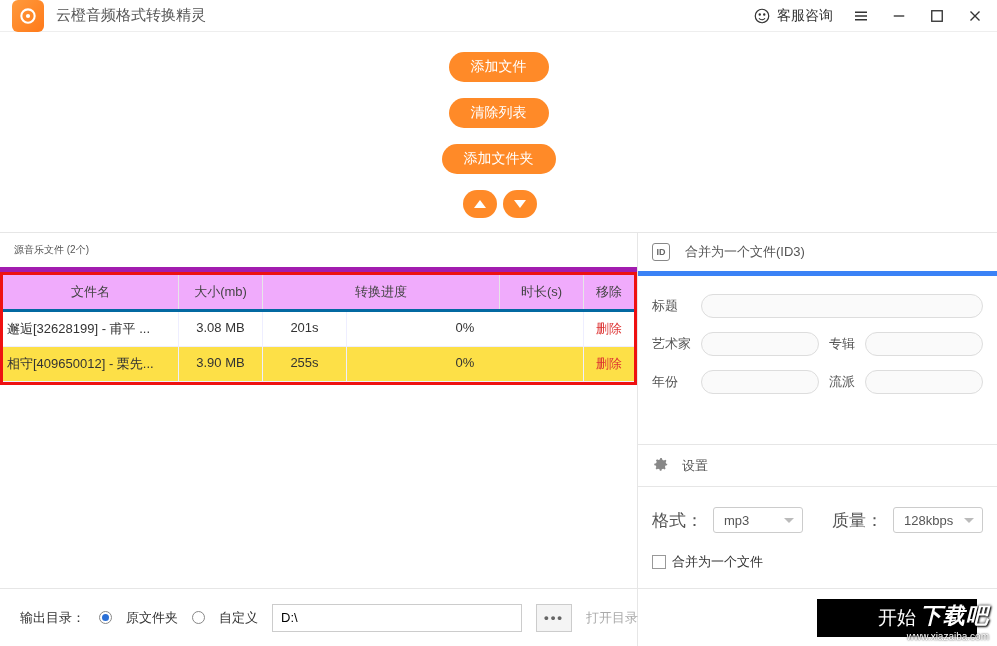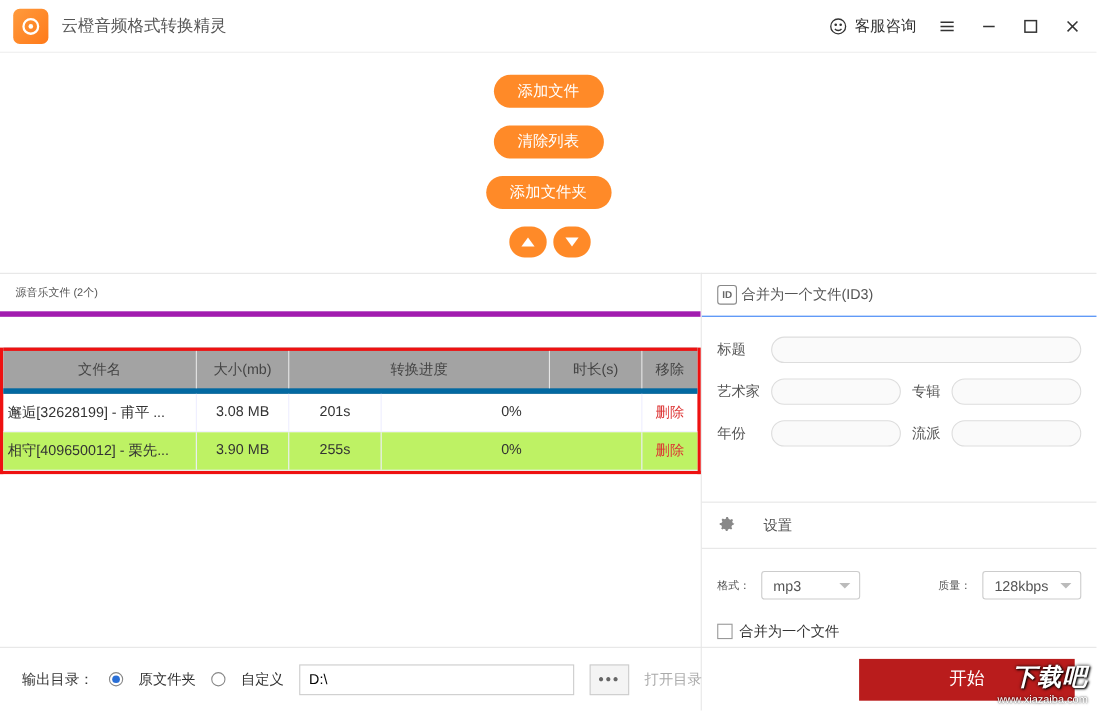--- a/index.html
+++ b/index.html
@@ -1,19 +1,19 @@
 <!DOCTYPE html>
 <html><head>
 <meta charset="utf-8">
 <style>
 * { box-sizing: border-box; margin: 0; padding: 0; font-family: "Microsoft YaHei", sans-serif; }
 body { width: 997px; height: 646px; background: #fff; font-size: 13px; color: #333; overflow: hidden; position: relative; }
 
 
-.titlebar { height: 48px; display: flex; align-items: center; padding: 0 12px; border-bottom: 1px solid #eee; }
+.titlebar { height: 32px; display: flex; align-items: center; padding: 0 12px; border-bottom: 1px solid #eee; }
 .logo { width: 32px; height: 32px; background: linear-gradient(135deg,#ff9a3c,#ff7a1a); border-radius: 6px; display: flex; align-items: center; justify-content: center; margin-right: 12px; }
 .logo svg { width: 20px; height: 20px; }
 .app-title { font-size: 15px; color: #555; }
 .titlebar-right { margin-left: auto; display: flex; align-items: center; gap: 18px; }
 .tb-ctrl { width: 20px; height: 20px; display: flex; align-items: center; justify-content: center; cursor: pointer; color: #333; }
 .tb-ctrl svg { width: 18px; height: 18px; stroke: #333; fill: none; stroke-width: 1.8; }
 .support { display: flex; align-items: center; gap: 6px; cursor: pointer; font-size: 14px; }
 .support svg { width: 18px; height: 18px; }
 
 
@@ -24,64 +24,64 @@
 .arrow-group { display: flex; gap: 6px; margin-left: 2px; }
 
 
 .main { display: flex; height: 500px; }
 .left { flex: 1; padding: 0 0 0 0; border-top: 1px solid #e6e6e6; }
 .right { width: 360px; border-left: 1px solid #e6e6e6; border-top: 1px solid #e6e6e6; display: flex; flex-direction: column; }
 
 
 .panel-header { padding: 10px 14px; font-size: 10px; color: #555; border-bottom: 5px solid #a21caf; }
 .table-wrap { border: 3px solid #e11; border-top-width: 0; margin: 0; position: relative; }
-.table-head { display: flex; background: #a3a3a3; border-bottom: 5px solid #0369a1; border-top: 3px solid #e11; margin-top: 28px; }
+.table-head { display: flex; background: #f0abfc; border-bottom: 3px solid #0369a1; border-top: 3px solid #e11; }
 .th { padding: 8px 6px; text-align: center; font-size: 13px; color: #444; border-right: 1px solid #e6e6e6; }
 .th:last-child { border-right: none; }
 .col-name { width: 176px; }
 .col-size { width: 84px; }
 .col-dur { width: 84px; }
 .col-prog { flex: 1; }
 .col-del { width: 50px; }
 .table-body .tr { display: flex; border-bottom: 1px solid #eef; }
-.tr.alt { background: #bef264; }
+.tr.alt { background: #fde047; }
 .td { padding: 8px 6px; text-align: center; font-size: 13px; border-right: 1px solid #eef; white-space: nowrap; overflow: hidden; text-overflow: ellipsis; }
 .td:last-child { border-right: none; }
 .td.name { text-align: left; padding-left: 4px; }
 .td.del { color: #d33; cursor: pointer; }
 
 
-.id3-header { padding: 10px 14px; font-size: 13px; color: #555; border-bottom: 1px solid #3b82f6; display: flex; gap: 4px; }
+.id3-header { padding: 10px 14px; font-size: 13px; color: #555; border-bottom: 5px solid #3b82f6; display: flex; gap: 15px; }
 .id-badge { width: 18px; height: 18px; border: 1.5px solid #888; border-radius: 3px; display: flex; align-items: center; justify-content: center; font-size: 9px; font-weight: bold; color: #666; }
 .id3-form { padding: 18px 14px 10px; display: grid; grid-template-columns: auto 1fr auto 1fr; gap: 14px 10px; align-items: center; }
 .id3-form .lbl { font-size: 13px; color: #555; white-space: nowrap; }
 .id3-form .full { grid-column: 2 / 5; }
 .field { height: 24px; border: 1px solid #ddd; border-radius: 12px; background: #fafafa; padding: 0 10px; font-size: 12px; width: 100%; }
 
 
 .settings { border-top: 1px solid #e6e6e6; margin-top: 40px; }
-.settings-header { padding: 10px 14px; font-size: 13px; color: #555; border-bottom: 1px solid #e6e6e6; display: flex; align-items: center; gap: 24px; }
+.settings-header { padding: 10px 14px; font-size: 13px; color: #555; border-bottom: 1px solid #e6e6e6; display: flex; align-items: center; gap: 12px; }
 .gear svg { width: 18px; height: 18px; fill: #888; }
 .settings-body { padding: 20px 14px; }
 .settings-row { display: flex; align-items: center; gap: 10px; margin-bottom: 20px; }
-.settings-row .lbl { font-size: 10px; color: #555; }
+.settings-row .lbl { font-size: 17px; color: #555; }
 .select { position: relative; height: 26px; border: 1px solid #ccc; border-radius: 3px; min-width: 90px; padding: 0 26px 0 10px; display: flex; align-items: center; font-size: 13px; color: #555; background: #fff; cursor: pointer; }
 .select::after { content: ""; position: absolute; right: 8px; top: 10px; border: 5px solid transparent; border-top-color: #bbb; }
 .chk-row { display: flex; align-items: center; gap: 6px; }
 .chk { width: 14px; height: 14px; border: 1px solid #999; }
 .spacer { flex: 1; }
 
 
 .bottom { position: absolute; bottom: 0; left: 0; right: 0; height: 58px; border-top: 1px solid #e6e6e6; display: flex; align-items: center; padding: 0 20px; gap: 14px; }
 .radio { width: 13px; height: 13px; border: 1px solid #888; border-radius: 50%; display: inline-flex; align-items: center; justify-content: center; }
 .radio.checked::after { content: ""; width: 7px; height: 7px; background: #2a6fd6; border-radius: 50%; }
 .path-input { flex: 0 0 250px; height: 28px; border: 1px solid #ccc; padding: 0 8px; font-size: 13px; }
 .browse-btn { height: 28px; width: 36px; border: 1px solid #ccc; background: #f4f4f4; cursor: pointer; font-weight: bold; color: #666; letter-spacing: 2px; }
 .open-dir { color: #aaa; font-size: 13px; cursor: pointer; }
-.start-btn { margin-left: auto; background: #b91c1c; color: #fff; border: none; height: 38px; width: 196px; font-size: 16px; cursor: pointer; position: relative; overflow: hidden; }
+.start-btn { margin-left: auto; background: #000000; color: #fff; border: none; height: 38px; width: 160px; font-size: 19px; cursor: pointer; position: relative; overflow: hidden; }
 
 
 .watermark { position: absolute; right: 8px; bottom: 4px; text-align: right; pointer-events: none; }
 .watermark .w1 { font-size: 22px; font-weight: 900; color: #fff; text-shadow: 0 0 3px #000, 1px 1px 2px #000; letter-spacing: 1px; font-style: italic; }
 .watermark .w2 { font-size: 10px; color: #fff; text-shadow: 0 0 2px #000; }
 </style>
 </head>
 <body>
 
 <div class="titlebar">

